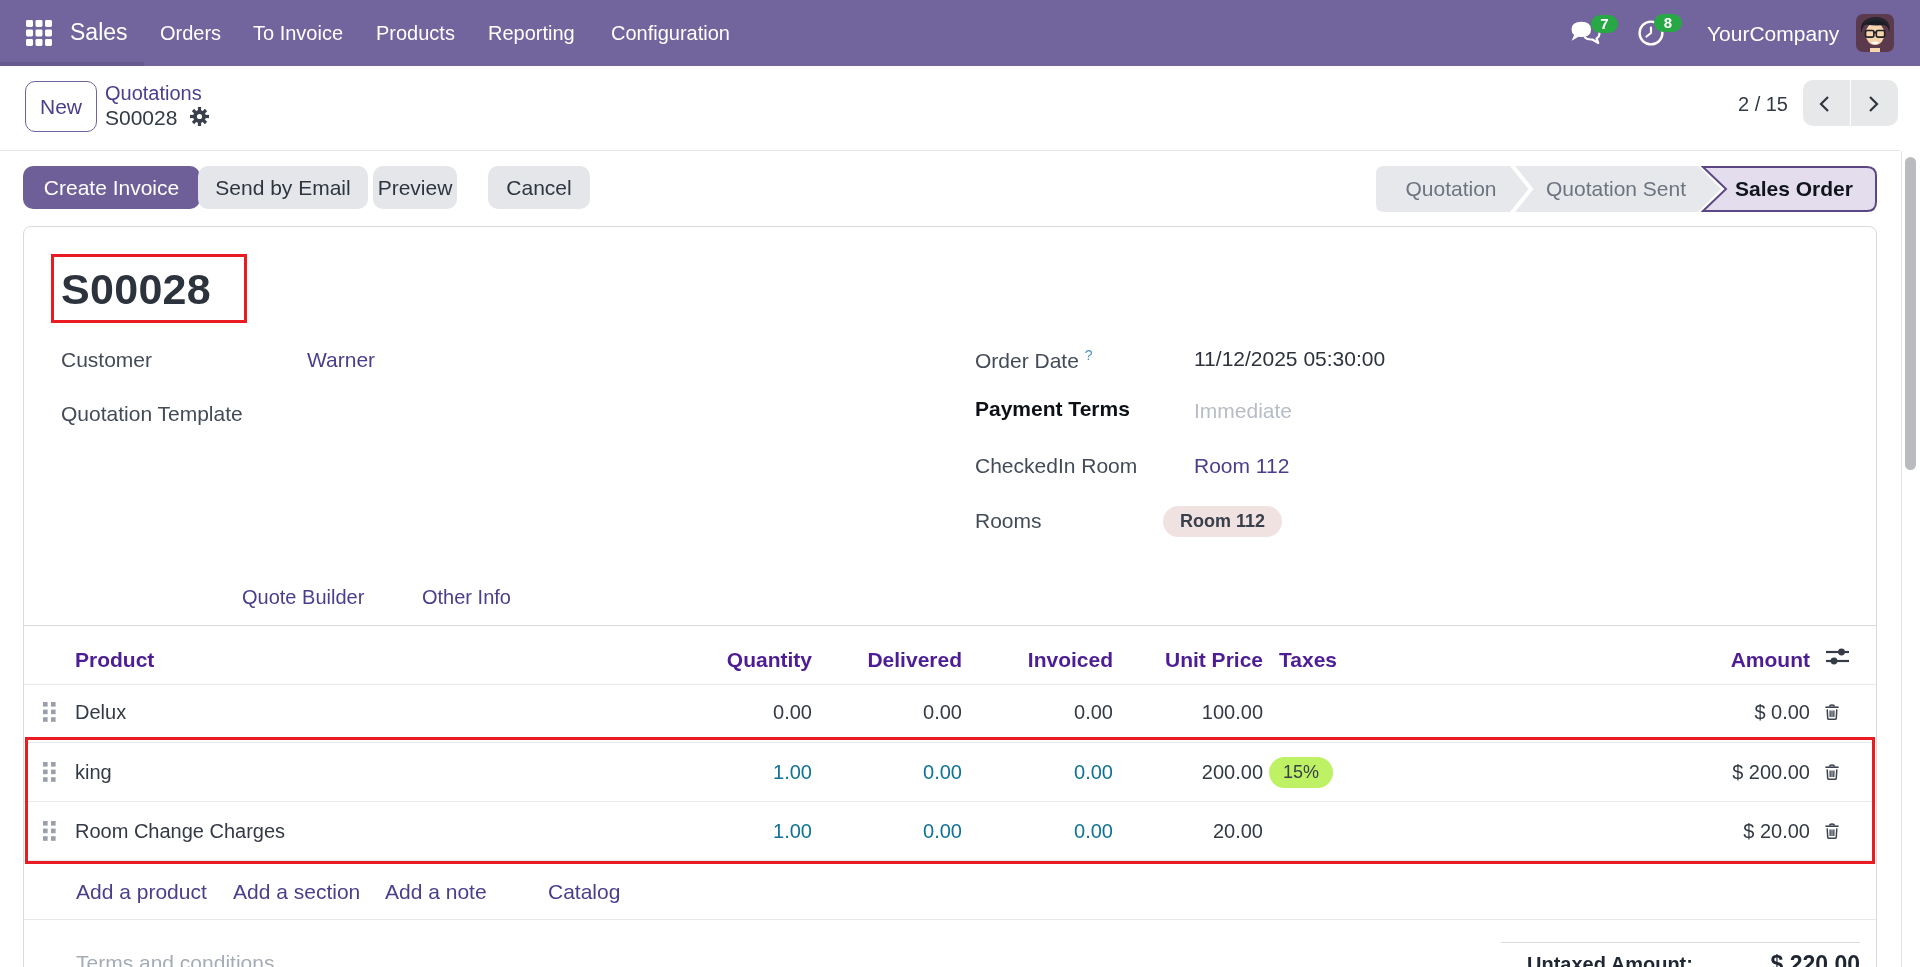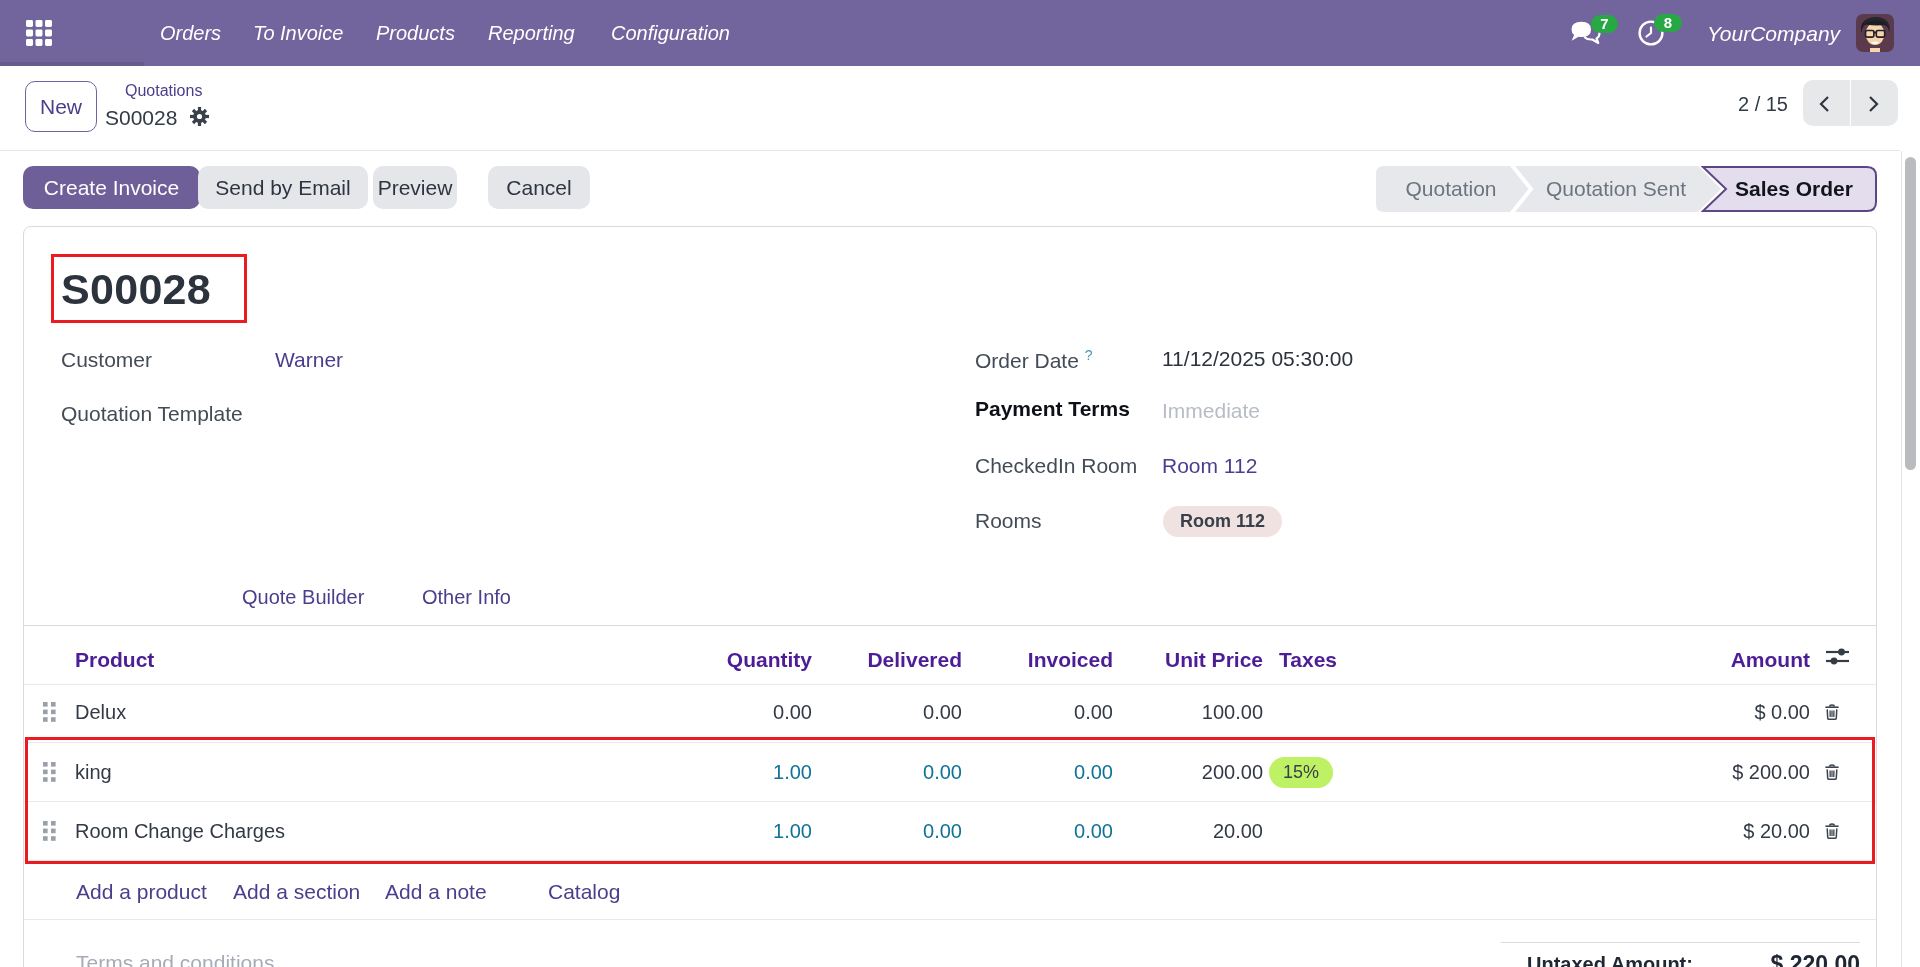--- a/index.html
+++ b/index.html
@@ -5,50 +5,50 @@
 <style>
   * { margin:0; padding:0; box-sizing:border-box; }
   html,body { width:1920px; height:967px; overflow:hidden; background:#ffffff;
     font-family:"Liberation Sans", sans-serif; color:#333a45; }
   .abs { position:absolute; }
   #page { position:relative; width:1920px; height:967px; overflow:hidden; }
 
   
   #nav { position:absolute; left:0; top:0; width:1920px; height:66px; background:#72649d; }
   #nav .brand { position:absolute; left:70px; top:19px; font-size:23px; font-weight:500; color:#fff; }
-  .navitem { position:absolute; top:22px; font-size:20px; color:#fff; white-space:nowrap;font-style:italic; }
+  .navitem { position:absolute; top:22px; font-size:20px; color:#fff; white-space:nowrap; }
   #nav-underline { position:absolute; left:0; top:62px; width:144px; height:4px; background:#675a8e; }
   .badge { position:absolute; background:#28a745; color:#fff; font-size:15px; font-weight:700;
     border-radius:10px; text-align:center; line-height:18px; }
 
   
   #cp { position:absolute; left:0; top:66px; width:1900px; height:85px; background:#fff;
     border-bottom:1px solid #e4e6e9; }
   #btn-new { position:absolute; left:25px; top:81px; width:72px; height:51px; border:1.5px solid #7163a1;
     border-radius:10px; background:#fff; color:#4b3e8c; font-size:21px; text-align:center; line-height:49px; }
-  #bc-top { position:absolute; left:105px; top:82px; font-size:16px; color:#4b3e8c;margin-left:20px; }
+  #bc-top { position:absolute; left:105px; top:82px; font-size:20px; color:#4b3e8c; }
   #bc-bot { position:absolute; left:105px; top:106px; font-size:21px; color:#323a46; }
   #pager-num { position:absolute; left:1688px; top:93px; width:100px; text-align:right; font-size:20px; color:#323a46; }
   .pagebtn { position:absolute; top:80px; height:46px; background:#e7e8ea; }
   #pgL { left:1803px; width:47px; border-radius:10px 0 0 10px; }
   #pgR { left:1851px; width:47px; border-radius:0 10px 10px 0; }
 
   
   .btn { position:absolute; top:166px; height:43px; border-radius:10px; font-size:21px;
     text-align:center; border:none; }
   .btn-primary { background:#6e5f99; color:#fff; font-weight:500; }
   .btn-gray { background:#e4e6ea; color:#2f3540; font-weight:500; }
 
   
   #card { position:absolute; left:23px; top:226px; width:1854px; height:900px; background:#fff;
     border:1px solid #d8dadd; border-radius:8px 8px 0 0; }
   #title { position:absolute; left:61px; top:265px; font-size:43px; font-weight:600; color:#2c333d; letter-spacing:0.3px; }
   .redbox { position:absolute; border:3px solid #eb1b22; }
   .flabel { position:absolute; font-size:21px; color:#434b57; }
-  .fval   { position:absolute; font-size:21px; color:#2c333d; }
+  .fval   { position:absolute; font-size:21px; color:#2c333d;margin-left:32px; }
   .purple { color:#4b3e8c !important; }
   .pill { position:absolute; height:31px; background:#f0e2e1; border-radius:16px; color:#39404b;
     font-size:18px; font-weight:600; line-height:31px; padding:0 17px; }
 
   
   #tabline { position:absolute; left:24px; top:625px; width:1852px; border-top:1px solid #d8dadd; }
   #tab-active { position:absolute; left:62px; top:568px; width:156px; height:58px; background:#fff;
     border:1px solid #d8dadd; border-bottom:none; border-radius:8px 8px 0 0; font-size:20px; font-weight:600;
     color:#1f2733; text-align:center; line-height:56px; }
   .tablink { position:absolute; top:586px; font-size:20px; color:#4b3e8c; }
@@ -77,20 +77,23 @@
         <rect x="9.5" y="0" width="7" height="7" rx="1.4"></rect>
         <rect x="19" y="0" width="7" height="7" rx="1.4"></rect>
       <rect x="0" y="9.5" width="7" height="7" rx="1.4"></rect>
         <rect x="9.5" y="9.5" width="7" height="7" rx="1.4"></rect>
         <rect x="19" y="9.5" width="7" height="7" rx="1.4"></rect>
       <rect x="0" y="19" width="7" height="7" rx="1.4"></rect>
         <rect x="9.5" y="19" width="7" height="7" rx="1.4"></rect>
         <rect x="19" y="19" width="7" height="7" rx="1.4"></rect>
     </g>
   </svg>
+  <div id="nav" style="background:none">
+      <span class="brand">Sales</span>
+    </div>
   <span class="navitem" style="left:160px">Orders</span>
   <span class="navitem" style="left:253px">To Invoice</span>
   <span class="navitem" style="left:376px">Products</span>
   <span class="navitem" style="left:488px">Reporting</span>
   <span class="navitem" style="left:611px">Configuration</span>
 
   <svg class="abs" style="left:1570px;top:21px" width="32" height="27" viewBox="0 0 32 27">
     <path d="M24 7 q5 0.5 5.5 5 q0 4 -3 5.5 l1.8 4.5 -6 -3.5 q-5 0.5 -8 -2.5" fill="none" stroke="#fff" stroke-width="2.1" stroke-linejoin="round"></path>
     <path d="M11.5 0.8 q9.5 0 9.5 7.6 q0 7.6 -9.5 7.6 q-1.6 0 -3 -0.25 l-6.8 4.1 2.4 -5.9 q-2.6 -2 -2.6 -5.55 q0 -7.6 10 -7.6 z" fill="#fff"></path>
   </svg>

